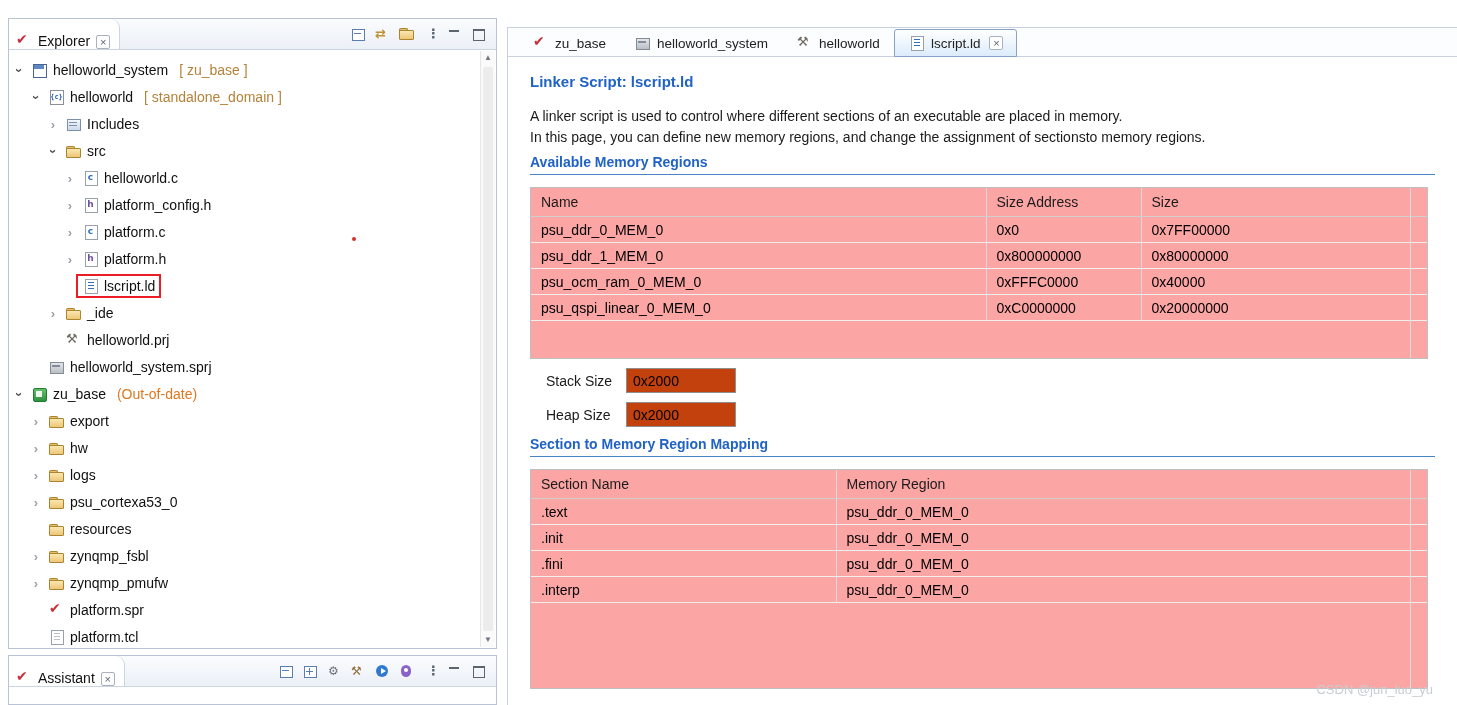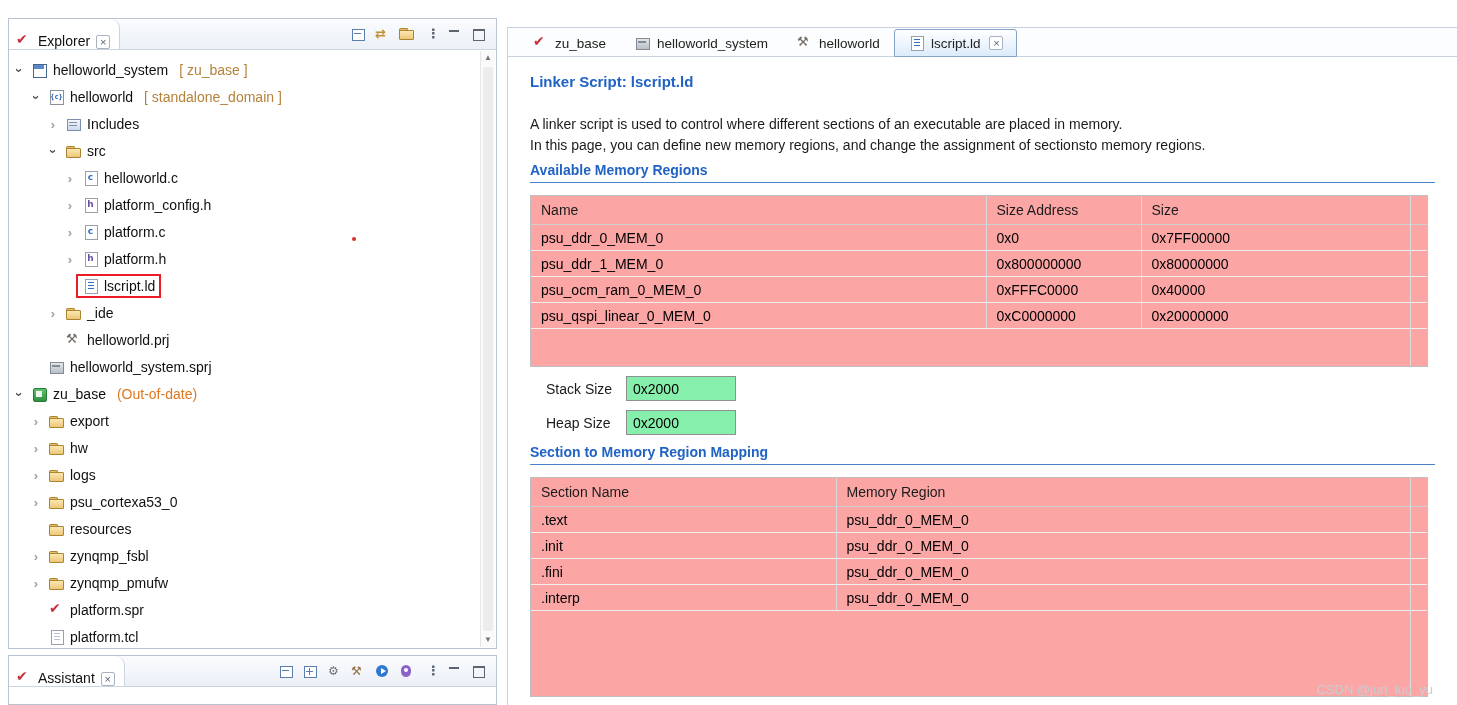--- a/index.html
+++ b/index.html
@@ -84,39 +84,39 @@
   .scroll-thumb{position:absolute;left:2px;right:2px;top:16px;bottom:16px;background:#ececec;border-radius:2px}
   
   .editor-area{position:absolute;left:507px;top:27px;right:0;bottom:0;background:#fff;border-top:1px solid #c9d1de;border-left:1px solid #c9d1de}
   .editor-tabs{height:29px;display:flex;align-items:flex-end;padding-left:10px;background:#fcfdfe;border-bottom:1px solid #c9d1de}
   .etab{display:flex;align-items:center;gap:6px;height:28px;margin-bottom:-1px;padding:0 13px;color:#222;border:1px solid transparent;cursor:pointer}
   .etab[data-active="true"]{background:linear-gradient(#ffffff,#dcebfb);border-color:var(--tab-active-border,#86a3c6);border-radius:3px 3px 0 0}
   .etab-label{font-size:13.5px}
   .etab-close{display:none;width:14px;height:14px;line-height:12px;text-align:center;font-size:11px;color:#5a6470;border:1px solid #a9b2c0;border-radius:2px;background:#fff;margin-left:3px}
   .etab[data-active="true"] .etab-close{display:inline-block}
   .editor-content{position:absolute;left:0;right:0;top:29px;bottom:0;overflow:hidden;padding:16px 22px 0;background:#fff}
-  .page-title{font-size:15px;font-weight:bold;color:var(--heading-blue,#2063c5);margin-bottom:24px}
+  .page-title{font-size:15px;font-weight:bold;color:var(--heading-blue,#2063c5);margin-bottom:16px}
   .desc{font-size:14px;line-height:21px;color:#1b1b1b}
   .section-heading{font-size:14px;font-weight:bold;color:var(--heading-blue,#2063c5);border-bottom:1px solid var(--underline-blue,#4a82c8);padding-bottom:4px;margin:6px 0 12px}
   
   .table-frame{position:relative;width:898px;border:1px solid #bfbfbf;background:#fca5a5;overflow:hidden}
   .table-frame::after{content:"";position:absolute;top:0;bottom:0;right:16px;border-left:1px solid #dcdcdc}
   .mem-frame{height:172px}
   .map-frame{height:220px}
   .grid-table{table-layout:fixed;border-collapse:collapse;width:896px;font-size:14px}
   .grid-table th{font-weight:normal;text-align:left;padding:6px 10px;border-right:1px solid #d9d9d9;border-bottom:1px solid #cfcfcf;color:#1b1b1b;white-space:nowrap;overflow:hidden}
   .grid-table td{padding:4px 10px;height:26px;border-right:1px solid #d9d9d9;border-bottom:1px solid #efefef;white-space:nowrap;overflow:hidden}
   .grid-table th:last-child,.grid-table td:last-child{border-right:none}
   .c1{width:455px}.c2{width:155px}.c3{width:286px}
   .m1{width:305px}.m2{width:591px}
   
   .form-rows{margin-bottom:2px}
   .form-row{display:flex;align-items:center;margin:9px 16px}
   .form-label{width:80px;font-size:14px;color:#1b1b1b}
-  .form-input{width:110px;height:25px;border:1px solid #8f8f8f;padding:1px 6px;font-size:14px;font-family:"Liberation Sans","DejaVu Sans",sans-serif;background:#86efac;color:#000}
+  .form-input{width:110px;height:25px;border:1px solid #8f8f8f;padding:1px 6px;font-size:14px;font-family:"Liberation Sans","DejaVu Sans",sans-serif;background:#c2410c;color:#000}
   
   .annotation-dot{position:absolute;left:352px;top:237px;width:4px;height:4px;border-radius:50%;background:#d93025}
   .watermark{position:absolute;right:24px;bottom:8px;font-size:13px;color:#c8cdd2}
 </style>
 </head>
 <body>
 
 <div class="left-col">
 
   <section class="panel explorer-panel">

